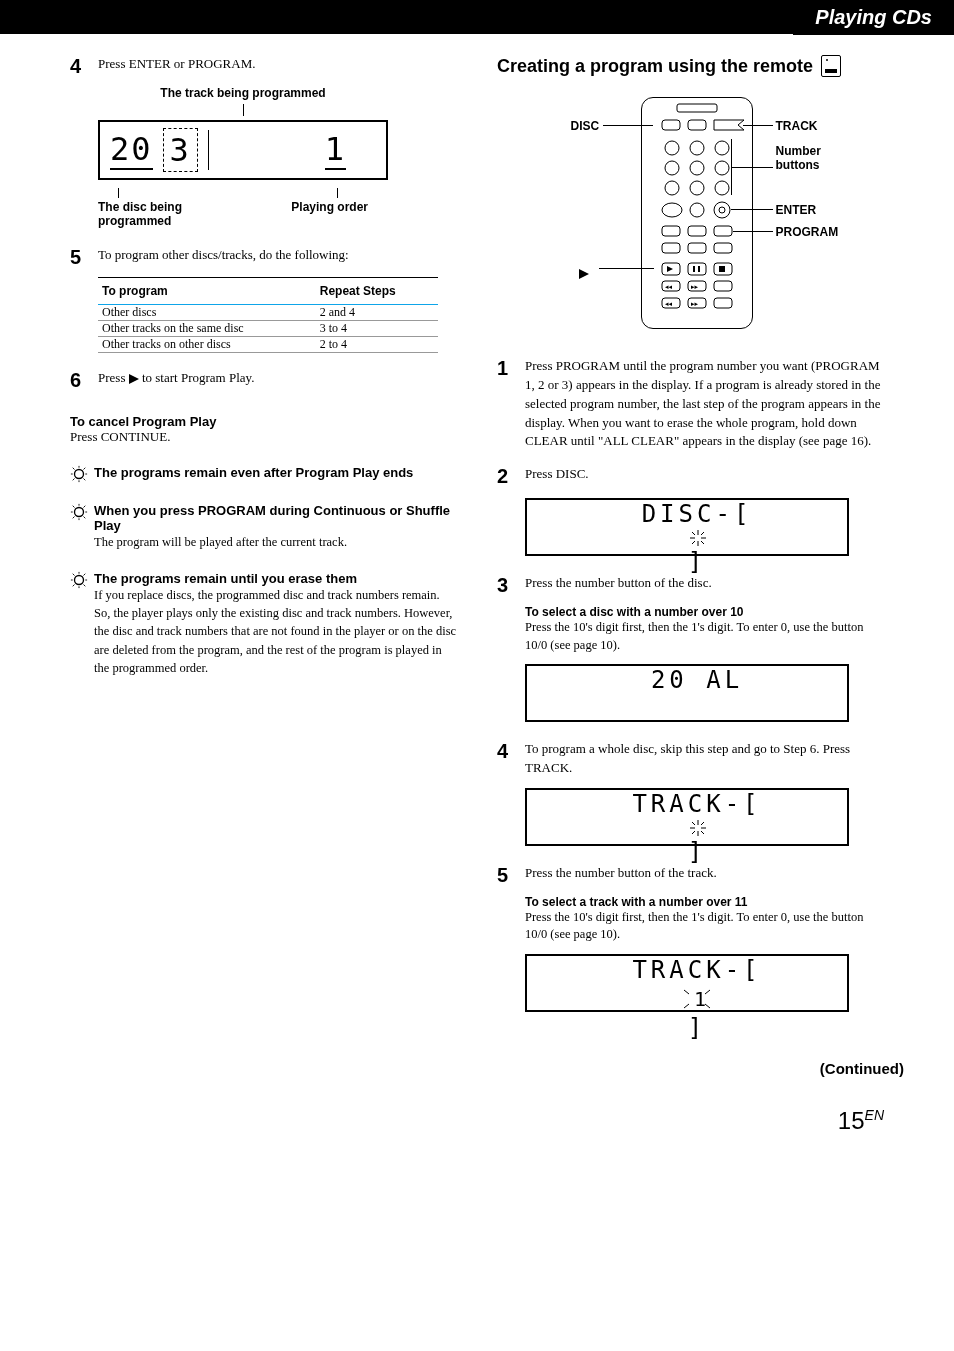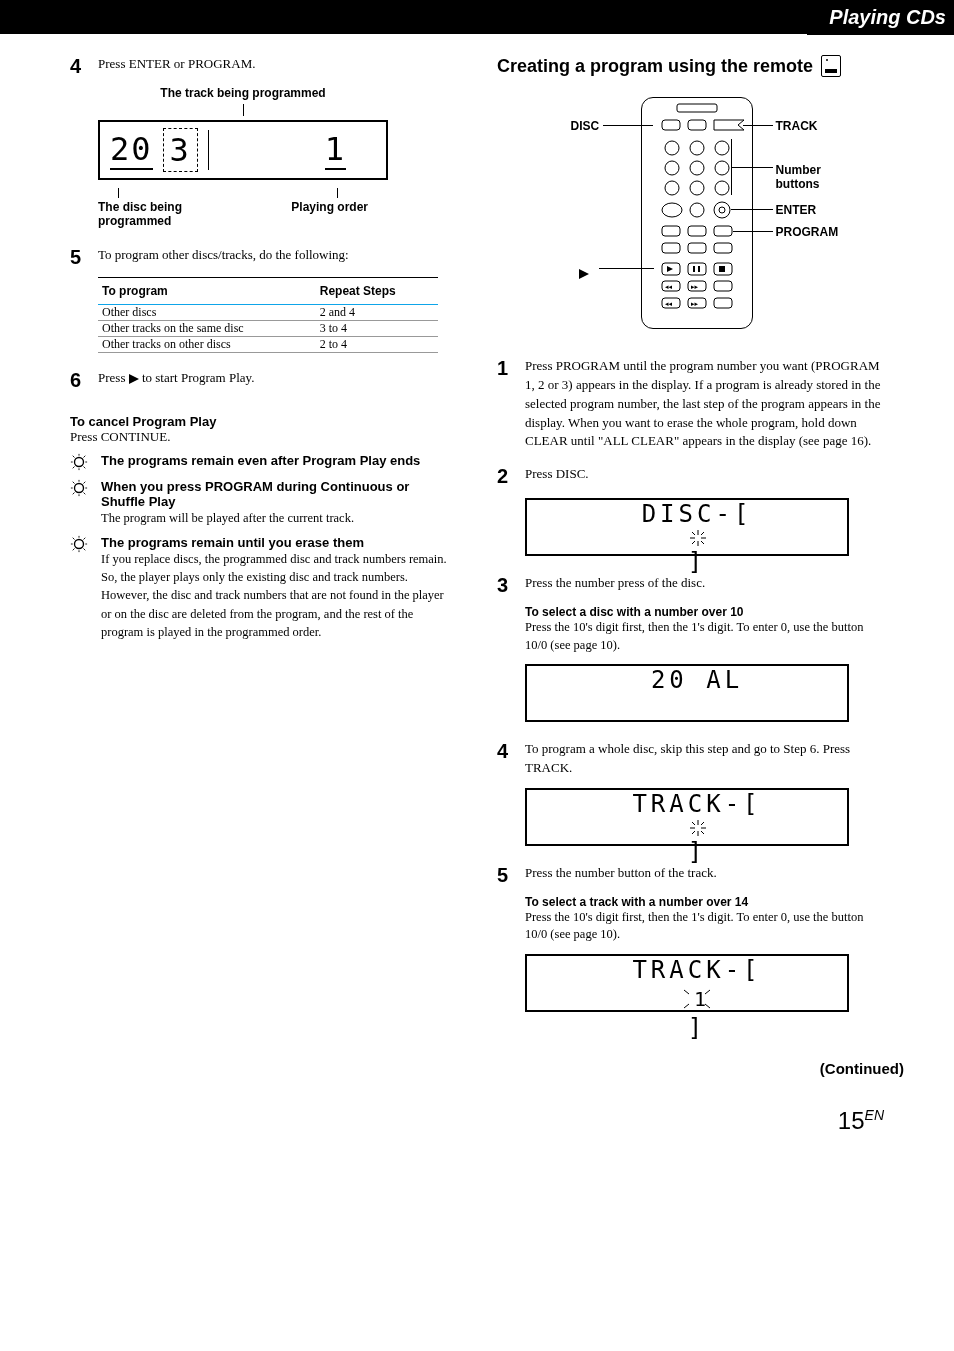--- a/index.html
+++ b/index.html
@@ -21,21 +21,21 @@
     background: #000;
     height: 34px;
     flex: 1;
   }
   .section-tab {
     background: #000;
     color: #fff;
     font-weight: bold;
     font-style: italic;
     font-size: 20px;
-    padding: 6px 8px 6px 22px;
+    padding: 6px 22px 6px 22px;
     margin-left: 0;
   }
   .columns {
     display: flex;
     gap: 40px;
     padding: 0 70px;
   }
   .col {
     flex: 1;
     min-width: 0;
@@ -131,22 +131,22 @@
     font-size: 13px;
     margin-top: 22px;
   }
   .plain-serif {
     font-family: Georgia, serif;
     font-size: 13px;
   }
 
   .tip {
     display: flex;
-    gap: 13px;
-    margin-top: 8px;
+    gap: 6px;
+    margin-top: 20px;
   }
   .tip-icon {
     width: 18px; height: 18px;
     flex-shrink:0;
   }
   .tip-head {
     font-weight: bold;
     font-size: 13px;
   }
   .tip-body {
@@ -434,21 +434,21 @@
               <text x="23" y="208" font-size="7">◂◂</text>
             <rect x="46" y="200" width="18" height="10" rx="3" fill="none" stroke="#000"></rect>
               <text x="49" y="208" font-size="7">▸▸</text>
             <rect x="72" y="200" width="18" height="10" rx="3" fill="none" stroke="#000"></rect>
           </svg>
         </div>
         <div class="remote-lbl" style="left:40px;top:22px;">DISC</div>
         <div class="remote-line" style="left:72px;top:28px;width:50px;height:1px;"></div>
         <div class="remote-lbl" style="left:245px;top:22px;">TRACK</div>
         <div class="remote-line" style="left:212px;top:28px;width:30px;height:1px;"></div>
-        <div class="remote-lbl" style="left:245px;top:66px;width:70px;">Number buttons</div>
+        <div class="remote-lbl" style="left:245px;top:47px;width:70px;">Number buttons</div>
         <div class="remote-line" style="left:200px;top:42px;width:1px;height:56px;"></div>
         <div class="remote-line" style="left:200px;top:70px;width:42px;height:1px;"></div>
         <div class="remote-lbl" style="left:245px;top:106px;">ENTER</div>
         <div class="remote-line" style="left:200px;top:112px;width:42px;height:1px;"></div>
         <div class="remote-lbl" style="left:245px;top:128px;">PROGRAM</div>
         <div class="remote-line" style="left:202px;top:134px;width:40px;height:1px;"></div>
         <div class="remote-lbl" style="left:48px;top:166px;font-size:18px;"><span class="play-icon"></span></div>
         <div class="remote-line" style="left:68px;top:171px;width:55px;height:1px;"></div>
       </div>
 
@@ -473,21 +473,21 @@
               <line x1="13" y1="13" x2="16" y2="16" stroke="#000"></line>
               <line x1="13" y1="7" x2="16" y2="4" stroke="#000"></line>
               <line x1="4" y1="16" x2="7" y2="13" stroke="#000"></line>
             </svg>
           </span>
         <span>]</span>
       </div>
 
       <div class="step-row">
         <div class="step-num">3</div>
-        <div class="step-text">Press the number press of the disc.</div>
+        <div class="step-text">Press the number button of the disc.</div>
       </div>
       <div class="sub-bold">To select a disc with a number over 10</div>
       <div class="sub-serif">Press the 10's digit first, then the 1's digit. To enter 0, use the button 10/0 (see page 10).</div>
       <div class="lcd-simple">
         <span>20 AL</span>
       </div>
 
       <div class="step-row">
         <div class="step-num">4</div>
         <div class="step-text">To program a whole disc, skip this step and go to Step 6. Press TRACK.</div>
@@ -506,21 +506,21 @@
               <line x1="4" y1="16" x2="7" y2="13" stroke="#000"></line>
             </svg>
           </span>
         <span>]</span>
       </div>
 
       <div class="step-row">
         <div class="step-num">5</div>
         <div class="step-text">Press the number button of the track.</div>
       </div>
-      <div class="sub-bold">To select a track with a number over 14</div>
+      <div class="sub-bold">To select a track with a number over 11</div>
       <div class="sub-serif">Press the 10's digit first, then the 1's digit. To enter 0, use the button 10/0 (see page 10).</div>
       <div class="lcd-simple">
         <span>TRACK-[</span>
         <span style="margin:0 8px;display:inline-flex;align-items:center;">
           <svg width="34" height="30" viewBox="0 0 34 30">
             <line x1="4" y1="6" x2="9" y2="10" stroke="#000"></line>
             <line x1="4" y1="24" x2="9" y2="20" stroke="#000"></line>
             <line x1="25" y1="10" x2="30" y2="6" stroke="#000"></line>
             <line x1="25" y1="20" x2="30" y2="24" stroke="#000"></line>
             <text x="14" y="22" font-family="monospace" font-size="20">1</text>

